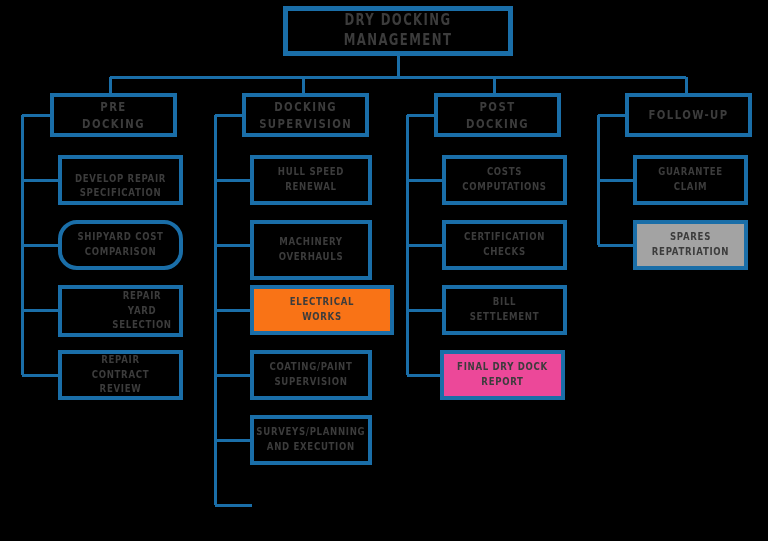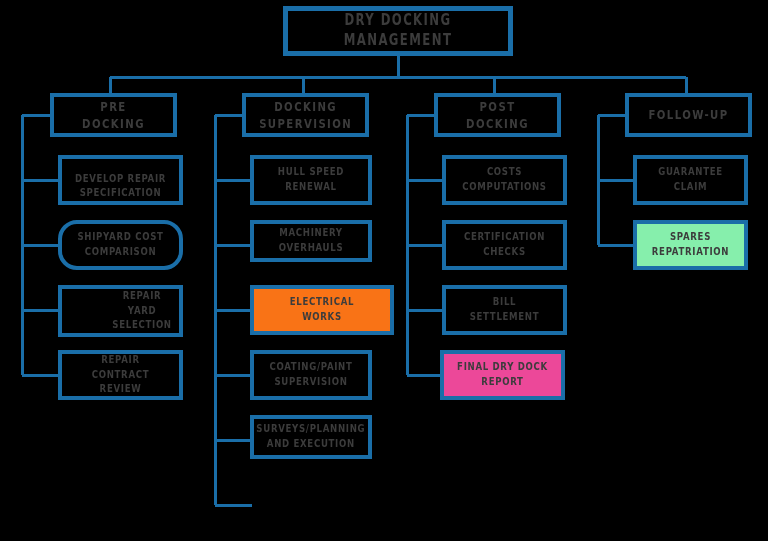--- a/index.html
+++ b/index.html
@@ -143,33 +143,33 @@
   </div>
 
   <div class="node header" style="left: 242px; top: 93px; width: 127px; height: 44px; border-color: rgb(26, 110, 168); background: rgb(0, 0, 0);">
     <span class="label" style="color: rgb(60, 60, 60);">DOCKING
 SUPERVISION</span>
   </div>
   <div class="node leaf" style="left: 250px; top: 155px; width: 122px; height: 50px; border-color: rgb(26, 110, 168); background: rgb(0, 0, 0);">
     <span class="label" style="color: rgb(60, 60, 60);">HULL SPEED
 RENEWAL</span>
   </div>
-  <div class="node leaf" style="left: 250px; top: 220px; width: 122px; height: 42px; border-color: rgb(26, 110, 168); background: rgb(0, 0, 0); justify-content: flex-end;">
+  <div class="node leaf" style="left: 250px; top: 220px; width: 122px; height: 60px; border-color: rgb(26, 110, 168); background: rgb(0, 0, 0); justify-content: flex-end;">
     <span class="label" style="color: rgb(60, 60, 60);">MACHINERY
 OVERHAULS</span>
   </div>
   <div class="node leaf" style="left: 250px; top: 285px; width: 144px; height: 50px; border-color: rgb(26, 110, 168); background: #f97316;">
     <span class="label" style="color: rgb(60, 60, 60);">ELECTRICAL
 WORKS</span>
   </div>
   <div class="node leaf" style="left: 250px; top: 350px; width: 122px; height: 50px; border-color: rgb(26, 110, 168); background: rgb(0, 0, 0);">
     <span class="label" style="color: rgb(60, 60, 60);">COATING/PAINT
 SUPERVISION</span>
   </div>
-  <div class="node leaf" style="left: 250px; top: 415px; width: 122px; height: 44px; border-color: rgb(26, 110, 168); background: rgb(0, 0, 0);">
+  <div class="node leaf" style="left: 250px; top: 415px; width: 122px; height: 50px; border-color: rgb(26, 110, 168); background: rgb(0, 0, 0);">
     <span class="label" style="color: rgb(60, 60, 60);">SURVEYS/PLANNING
 AND EXECUTION</span>
   </div>
 
   <div class="node header" style="left: 434px; top: 93px; width: 127px; height: 44px; border-color: rgb(26, 110, 168); background: rgb(0, 0, 0);">
     <span class="label" style="color: rgb(60, 60, 60);">POST DOCKING</span>
   </div>
   <div class="node leaf" style="left: 442px; top: 155px; width: 125px; height: 50px; border-color: rgb(26, 110, 168); background: rgb(0, 0, 0); align-items: center;">
     <span class="label" style="color: rgb(60, 60, 60);">COSTS
 COMPUTATIONS</span>
@@ -186,18 +186,18 @@
     <span class="label" style="color: rgb(60, 60, 60);">FINAL DRY DOCK
 REPORT</span>
   </div>
 
   <div class="node header" style="left: 625px; top: 93px; width: 127px; height: 44px; border-color: rgb(26, 110, 168); background: rgb(0, 0, 0);">
     <span class="label" style="color: rgb(60, 60, 60);">FOLLOW-UP</span>
   </div>
   <div class="node leaf" style="left: 633px; top: 155px; width: 115px; height: 50px; border-color: rgb(26, 110, 168); background: rgb(0, 0, 0);">
     <span class="label" style="color: rgb(60, 60, 60);">GUARANTEE CLAIM</span>
   </div>
-  <div class="node leaf" style="left: 633px; top: 220px; width: 115px; height: 50px; border-color: rgb(26, 110, 168); background: #86efac;">
+  <div class="node leaf" style="left: 633px; top: 220px; width: 115px; height: 50px; border-color: rgb(26, 110, 168); background: #a3a3a3;">
     <span class="label" style="color: rgb(60, 60, 60);">SPARES
 REPATRIATION</span>
   </div>
 
 </div>
 
 </body></html>

